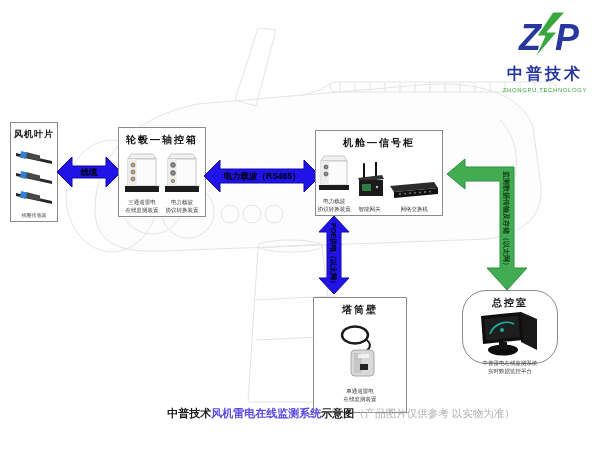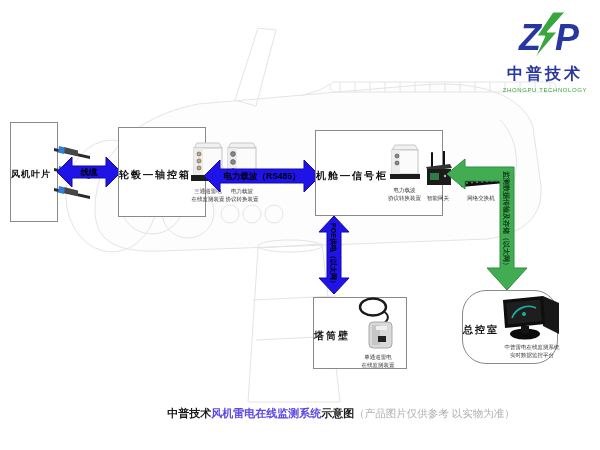--- a/index.html
+++ b/index.html
@@ -7,31 +7,31 @@
   .canvas { position:relative; width:600px; height:450px; background:#fff; overflow:hidden; }
 
   .bg-art { position:absolute; left:0; top:0; }
 
   
   .logo { position:absolute; left:497px; top:10px; width:96px; text-align:center; }
   .logo-cn { font-size:16px; font-weight:bold; color:#28379f; letter-spacing:3px; white-space:nowrap; }
   .logo-en { font-size:6px; color:#3aa63e; letter-spacing:0.6px; white-space:nowrap; margin-top:2px; }
 
   
-  .dbox { position:absolute; background:#fff; border:1px solid #8a8a8a; display:flex; flex-direction:row; align-items:center; }
+  .dbox { position:absolute; background:#fff; border:1px solid #8a8a8a; display:flex; flex-direction:column; align-items:center; }
   .dbox-title { font-size:10px; font-weight:bold; color:#111; letter-spacing:2px; margin-top:5px; white-space:nowrap; }
   .dev-row { display:flex; flex:1; width:100%; justify-content:space-evenly; align-items:flex-end; padding-bottom:2px; }
   .device { display:flex; flex-direction:column; align-items:center; }
   .dev-cap { font-size:5.5px; line-height:8px; color:#333; text-align:center; margin-top:3px; white-space:nowrap; }
   .tiny-cap { font-size:5px; color:#444; margin-bottom:3px; white-space:nowrap; }
 
   .box-blades   { left:10px;  top:122px; width:48px;  height:100px; }
   .box-hub      { left:118px; top:127px; width:88px;  height:90px;align-items:center; }
   .box-nacelle  { left:315px; top:130px; width:128px; height:86px;justify-content:space-between; }
-  .box-tower    { left:313px; top:297px; width:94px;  height:72px; }
+  .box-tower    { left:313px; top:297px; width:94px;  height:116px; }
   .box-control  { left:462px; top:290px; width:96px;  height:74px;border-radius:24px; }
 
   .arrow-svg { position:absolute; }
   .arrow-label { font-weight:bold; fill:#000; }
 
   
   .footer { position:absolute; left:0; top:403px; width:600px; padding-left:82px; text-align:center; white-space:nowrap; }
   .footer .b { font-size:11px; font-weight:bold; color:#1a1a1a; }
   .footer .hl { font-size:11px; font-weight:bold; color:#5a49e6; }
   .footer .note { font-size:10.5px; color:#aeaeae; }

